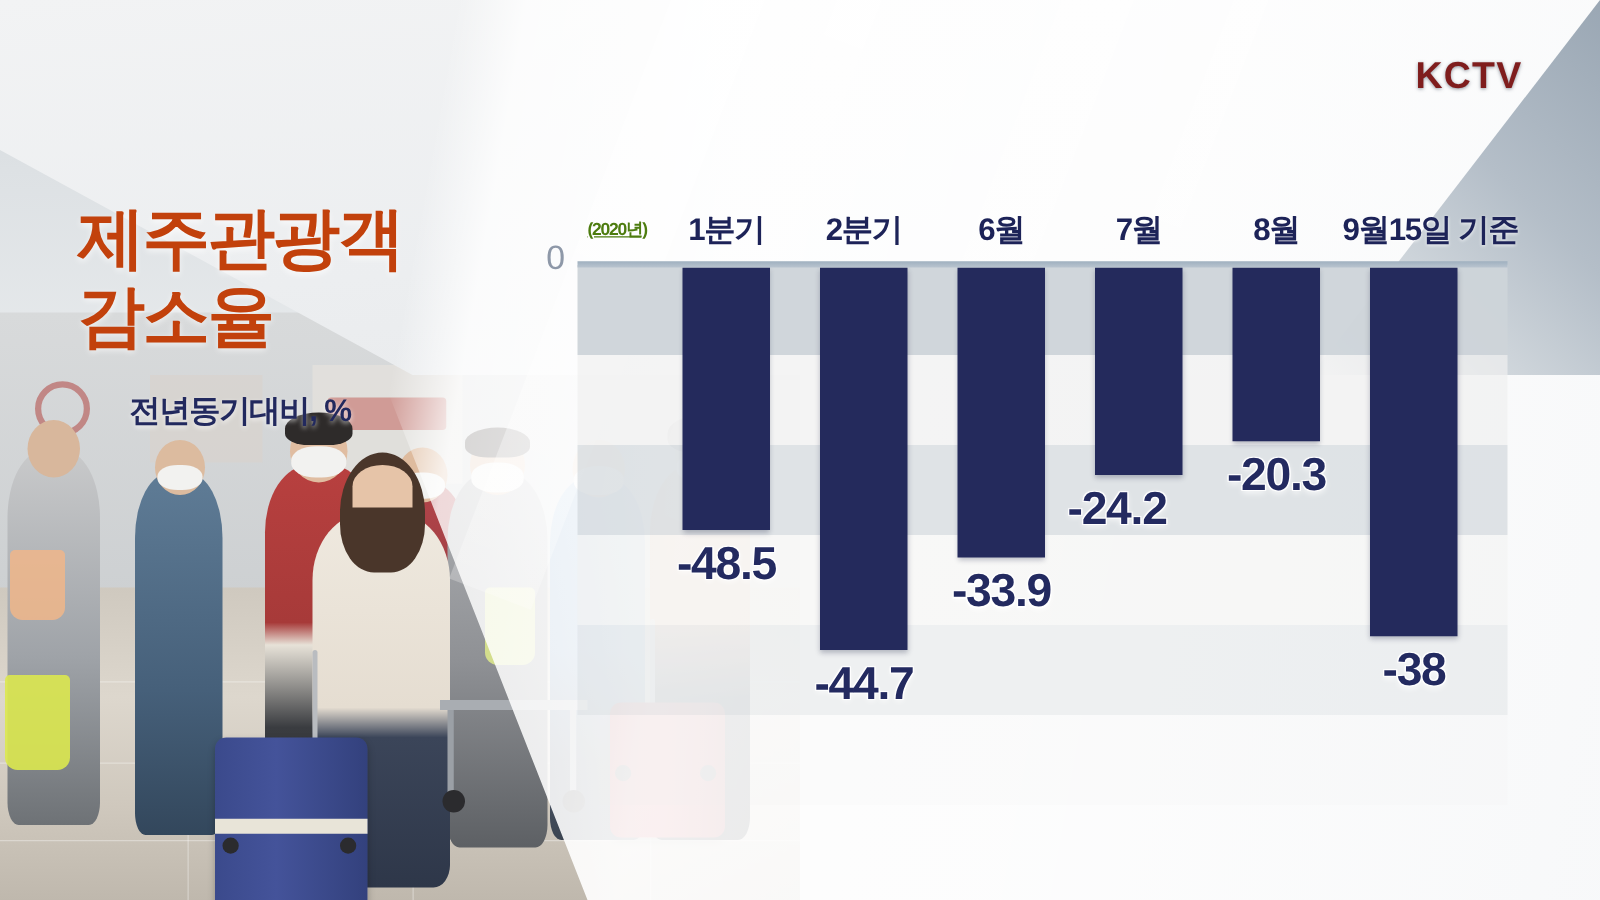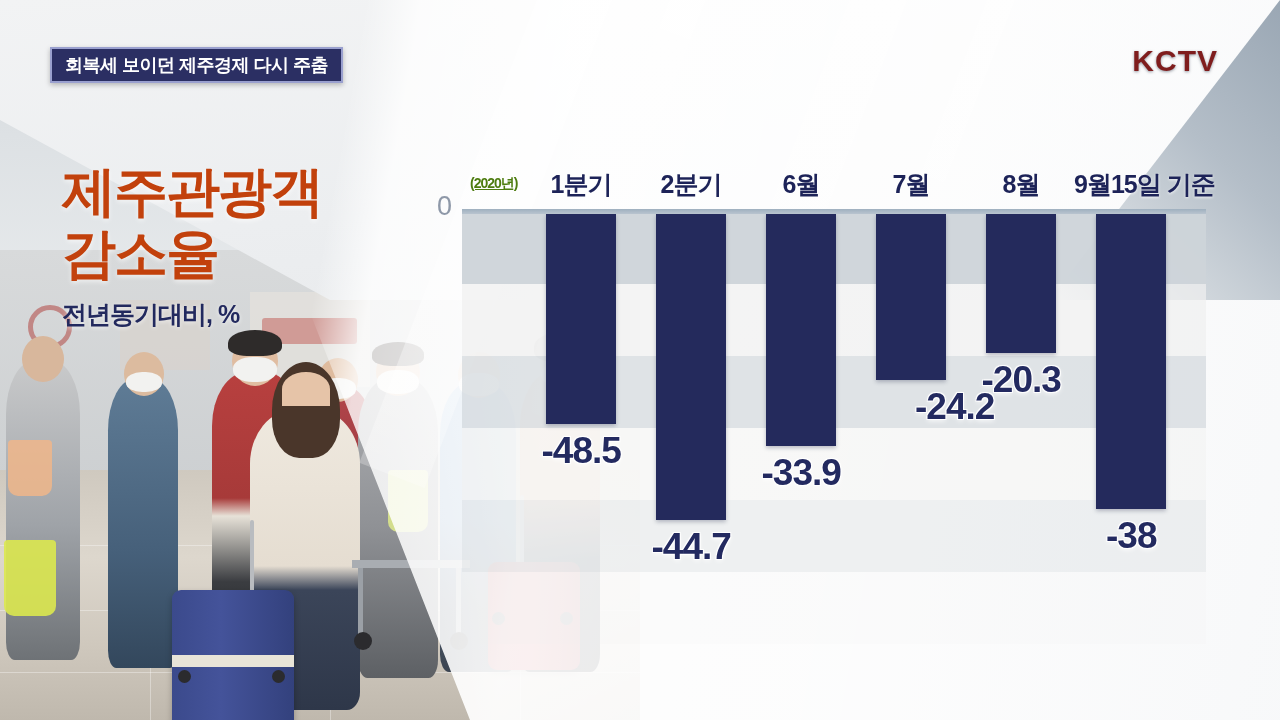--- a/index.html
+++ b/index.html
@@ -68,22 +68,22 @@
     text-shadow:0 1px 3px rgba(60,70,85,.55);
   }
 
   
   .headline{position:absolute;left:62px;top:160px;}
   .headline .l1,.headline .l2{
     color:#c2410c;font-size:54px;font-weight:bold;letter-spacing:-2px;
     line-height:62px;text-shadow:0 2px 5px rgba(255,255,255,.65);
   }
   .headline .sub{
-    margin-top:14px;color:#22295e;font-size:25px;font-weight:bold;
-    letter-spacing:-1px;text-shadow:0 1px 4px rgba(255,255,255,.7);
+    margin-top:28px;color:#22295e;font-size:25px;font-weight:bold;
+    letter-spacing:-1px;text-shadow:0 1px 4px rgba(255,255,255,.7);text-align:center;
   }
 
   
   .chart{position:absolute;left:462px;top:212px;width:744px;height:508px;}
   .band{position:absolute;left:0;width:744px;}
   .zeroline{
     position:absolute;left:462px;top:209px;width:744px;height:5px;
     background:linear-gradient(180deg,#9fb0bf 0%,#b9c4cf 100%);
   }
   .zerolabel{
@@ -195,23 +195,20 @@
 
   <div class="bg-top"></div>
   <div class="overlay-light"></div>
 
   <div class="streak" style="left:560px;top:-60px;width:70px;height:560px;background:linear-gradient(180deg,rgba(255,255,255,.75),rgba(255,255,255,.25));transform:rotate(21deg);"></div>
   <div class="streak" style="left:700px;top:-80px;width:34px;height:520px;background:linear-gradient(180deg,rgba(255,255,255,.6),rgba(255,255,255,.15));transform:rotate(21deg);"></div>
   <div class="streak" style="left:880px;top:-80px;width:54px;height:520px;background:linear-gradient(180deg,rgba(255,255,255,.55),rgba(255,255,255,.1));transform:rotate(21deg);"></div>
   <div class="streak" style="left:1010px;top:-60px;width:26px;height:420px;background:linear-gradient(180deg,rgba(255,255,255,.5),rgba(255,255,255,.08));transform:rotate(21deg);"></div>
   <div class="corner-blue"></div>
 
-  <div class="banner">
-    <span>회복세 보이던 제주경제 다시 주춤</span>
-  </div>
 
   <div class="logo">KCTV</div>
 
   <div class="headline">
     <div class="l1">제주관광객</div>
     <div class="l2">감소율</div>
     <div class="sub">전년동기대비, %</div>
   </div>
 
   <div class="chart" id="chart-area">
@@ -232,21 +229,21 @@
   <div class="zeroline"></div>
   <div class="zerolabel">0</div>
   <div id="chart-labels">
       <div class="catlabel" style="left: 550.5px; top: 172px;">1분기</div>
       <div class="vallabel" style="left: 541.5px; top: 432.295px;">-48.5</div>
       <div class="catlabel" style="left: 660.5px; top: 172px;">2분기</div>
       <div class="vallabel" style="left: 651.5px; top: 528.195px;">-44.7</div>
       <div class="catlabel" style="left: 782.5px; top: 172px;">6월</div>
       <div class="vallabel" style="left: 761.5px; top: 454.215px;">-33.9</div>
       <div class="catlabel" style="left: 892.5px; top: 172px;">7월</div>
-      <div class="vallabel" style="left: 915px; top: 387.77px;">-24.2</div>
+      <div class="vallabel" style="left: 854px; top: 387.77px;">-24.2</div>
       <div class="catlabel" style="left: 1002.5px; top: 172px;">8월</div>
       <div class="vallabel" style="left: 981.5px; top: 361.055px;">-20.3</div>
       <div class="catlabel" style="left: 1074px; top: 172px;">9월15일 기준</div>
       <div class="vallabel" style="left: 1106px; top: 516.55px;">-38</div>
       <div class="yearlabel" style="left: 470px; top: 176px;">(2020년)</div>
     </div>
 
 </div>
 
 </body></html>

